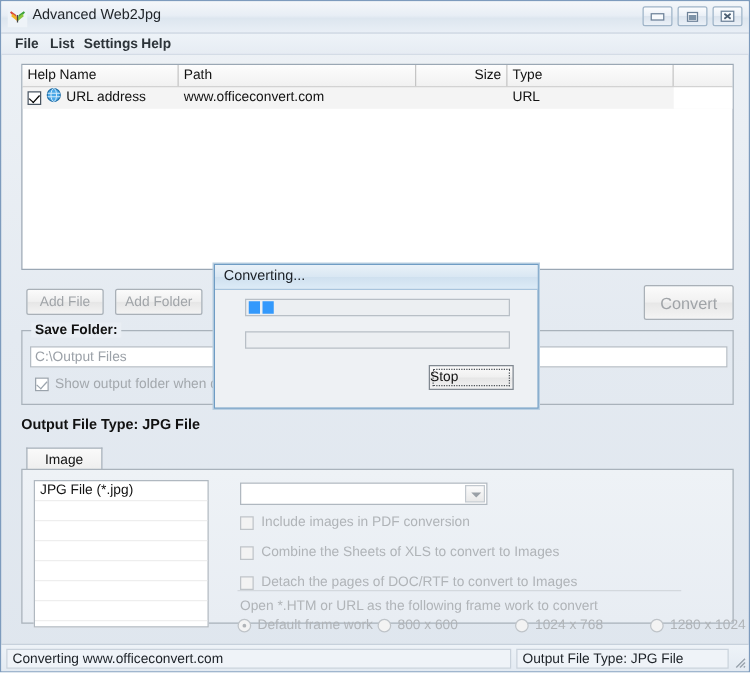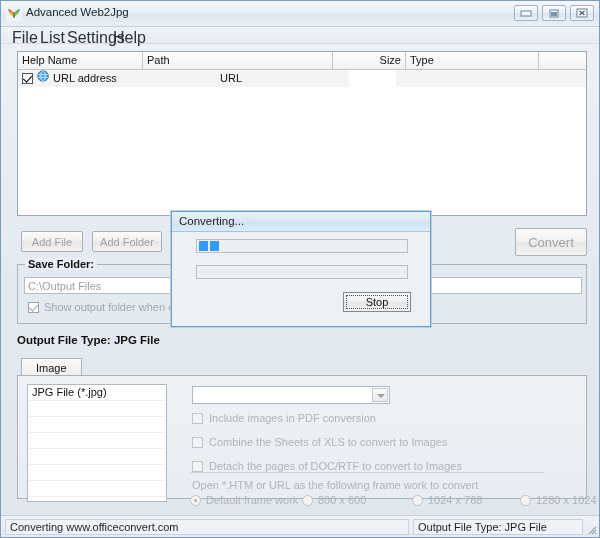--- a/index.html
+++ b/index.html
@@ -64,24 +64,25 @@
     position: absolute;
     left: 0; top: 26px;
     width: 598px; height: 17px;
     background: linear-gradient(to bottom,#eef3f8 0%, #e6ecf3 100%);
     border-bottom: 1px solid #d4dce6;
     box-sizing: border-box;
   }
   .menu-item {
     position: absolute;
     top: 2px;
-    font-size: 16px;
+    font-size: 11px;
     color: #2c3339;
     padding: 0 5px;
     cursor: default;
+    font-weight: bold;
   }
 
   
   .filelist {
     position: absolute;
     left: 16px; top: 50px;
     width: 570px; height: 165px;
     background: #ffffff;
     border: 1px solid #9aa7b4;
     box-sizing: border-box;
@@ -424,21 +425,20 @@
   .dlg-stop {
     position: absolute;
     left: 171px; top: 80px;
     width: 68px; height: 20px;
     border: 1px solid #808890;
     background: linear-gradient(to bottom,#fafafa 0%,#f0f0f0 48%,#e6e6e6 52%,#f2f2f2 100%);
     font-size: 11px;
     color: #111;
     display: flex;
     align-items: center;
-    justify-content: center;
     box-sizing: border-box;
     cursor: default;
   }
   .dlg-stop .focusring {
     position: absolute;
     left: 2px; top: 2px; right: 2px; bottom: 2px;
     border: 1px dotted #4d5358;
   }
   .dlg-stop span { position: relative; z-index: 2; }
 </style>
@@ -501,20 +501,21 @@
         <span class="cb checked"></span>
         <span>
           <svg width="12" height="12" viewBox="0 0 12 12">
             <circle cx="6" cy="6" r="5.2" fill="#4aa8e8" stroke="#1f6fa8" stroke-width="1"></circle>
             <ellipse cx="6" cy="6" rx="2.2" ry="5.2" fill="none" stroke="#d5ecfb" stroke-width="0.8"></ellipse>
             <path d="M1 4.6 H11 M1 7.4 H11" stroke="#d5ecfb" stroke-width="0.8"></path>
           </svg>
         </span>
         <span>URL address</span>
       </div>
+      <div class="lv-td" style="width:190px">www.officeconvert.com</div>
       <div class="lv-td" style="width:73px;text-align:right"></div>
       <div class="lv-td" style="width:133px">URL</div>
       <div class="lv-td" style="width:47px;background:#ffffff"></div>
     </div>
   </div>
 
   <div class="btnrow">
     <div class="btn" style="left:4px;width:62px">Add File</div>
     <div class="btn" style="left:75px;width:70px">Add Folder</div>
     <div class="btn" style="left:154px;width:60px;justify-content:flex-start;padding-left:8px">Ad</div>

